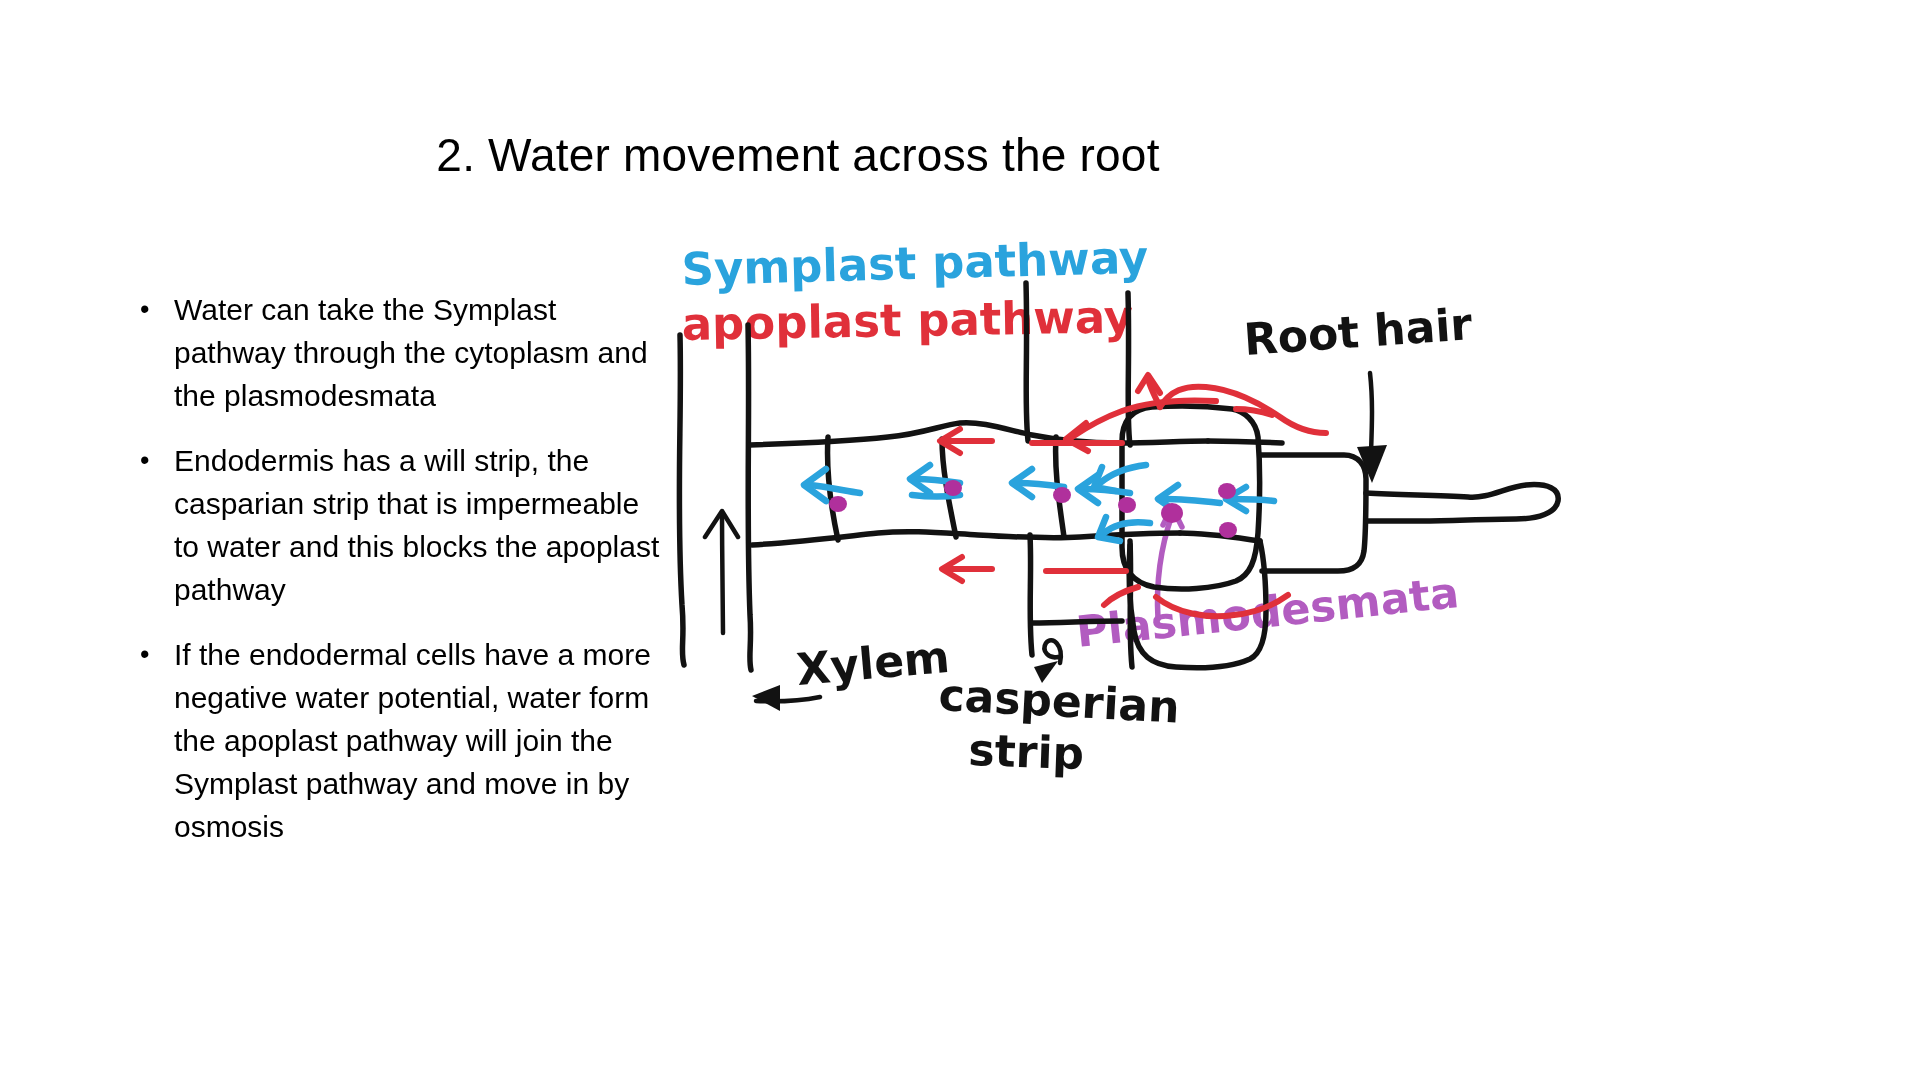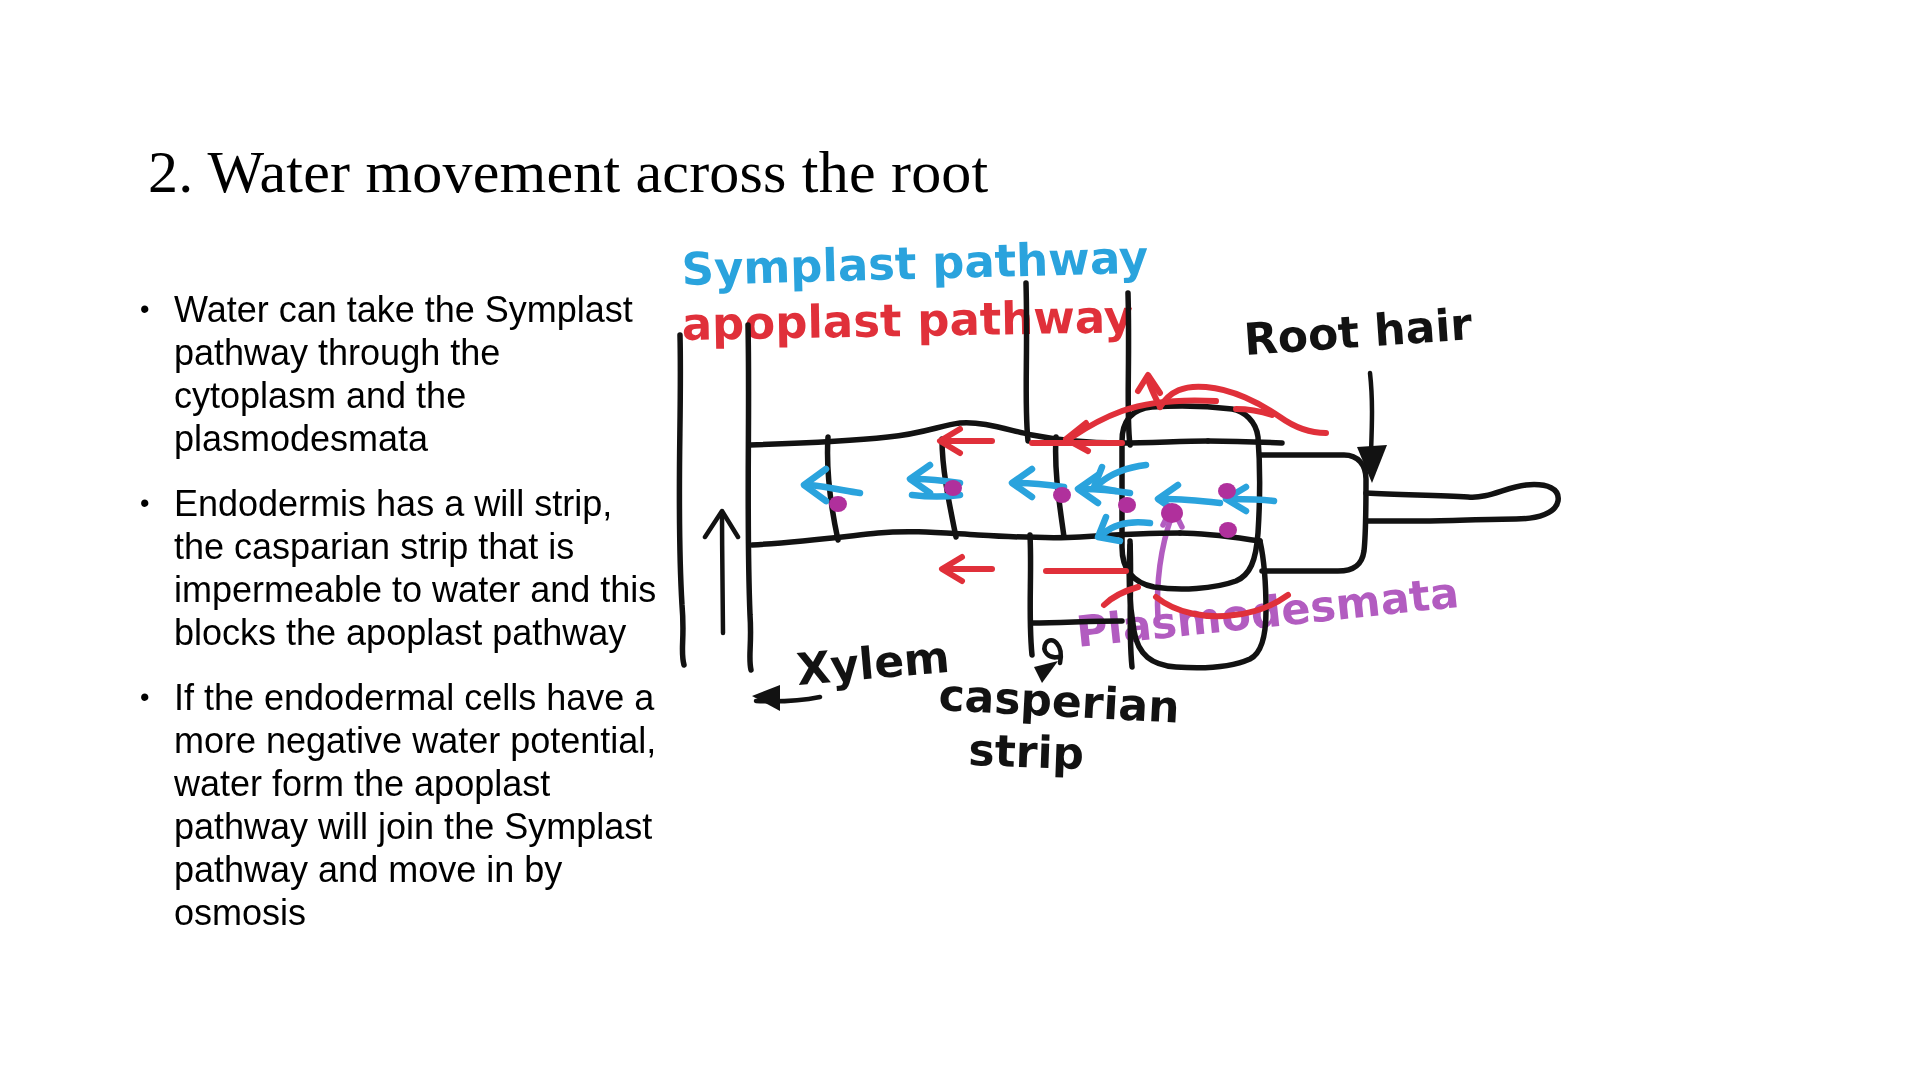--- a/index.html
+++ b/index.html
@@ -22,27 +22,28 @@
     inset: 0;
     background: #ffffff;
   }
 
   
   .slide-title {
     position: absolute;
     left: 148px;
     top: 98px;
     width: 1300px;
-    font-family: Liberation Serif, serif;
+    font-family: Liberation Sans, sans-serif;
     font-weight: 300;
-    font-size: 60px;
+    font-size: 46px;
     line-height: 1.15;
     letter-spacing: 0.2px;
     color: #000000;
     white-space: nowrap;
+    text-align: center;
   }
 
   
   .body-text {
     position: absolute;
     left: 136px;
     top: 288px;
     width: 530px;
   }
 
@@ -58,21 +59,21 @@
     width: 34px;
     font-size: 27px;
     line-height: 43px;
     color: #000000;
     text-align: left;
     padding-left: 4px;
   }
 
   .bullet-text {
     flex: 1 1 auto;
-    font-size: 36px;
+    font-size: 30px;
     line-height: 43px;
     color: #000000;
     font-family: "Liberation Sans", sans-serif;
   }
 
   
   .diagram {
     position: absolute;
     left: 660px;
     top: 215px;

